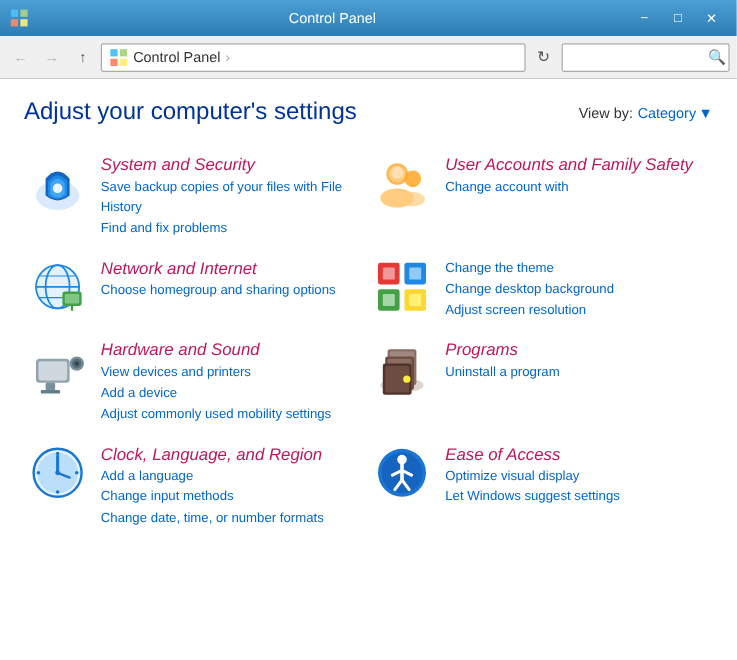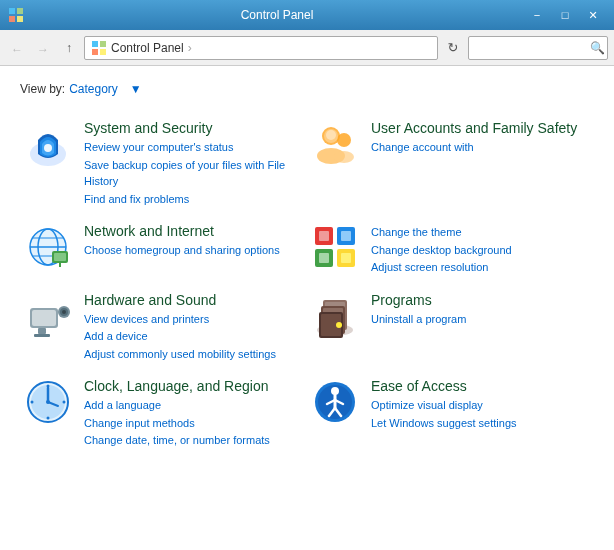--- a/index.html
+++ b/index.html
@@ -149,21 +149,21 @@
       gap: 4px;
       font-size: 12px;
       color: #333;
     }
     .view-by-link {
       color: #0066cc;
       cursor: pointer;
       text-decoration: none;
       display: flex;
       align-items: center;
-      gap: 12px;
+      gap: 2px;
       text-align: center;
     }
 
     
     .categories-grid {
       display: grid;
       grid-template-columns: 1fr 1fr;
       gap: 0;
     }
     .category-item {
@@ -178,24 +178,25 @@
       flex-shrink: 0;
       display: flex;
       align-items: center;
       justify-content: center;
     }
     .category-text {
       flex: 1;
     }
     .category-name {
       font-size: 14px;
-      color: #14532d;
+      color: #be185d;
       cursor: pointer;
       margin-bottom: 3px;
       font-weight: 400;
+      font-style: italic;
     }
     .category-link {
       display: block;
       color: #0066cc;
       font-size: 11px;
       cursor: pointer;
       margin-top: 1px;
       line-height: 1.5;
     }
 
@@ -236,20 +237,21 @@
   </div>
   <button class="address-refresh">↻</button>
   <div class="search-wrapper">
     <input class="search-box" type="text" style="">
     <button class="search-icon-btn">🔍</button>
   </div>
 </div>
 
 <div class="main-content">
   <div class="page-header">
+    <h1 class="page-title">Adjust your computer's settings</h1>
     <div class="view-by">
       <span>View by:</span>
       <a class="view-by-link">
         <span>Category</span>
         <span>▼</span>
       </a>
     </div>
   </div>
 
   <div class="categories-grid">
@@ -259,21 +261,20 @@
         <svg width="48" height="48" viewBox="0 0 48 48">
           <ellipse cx="24" cy="34" rx="18" ry="12" fill="#cce0ff" opacity="0.7"></ellipse>
           <path d="M14 20 Q24 8 34 20 L34 34 Q24 42 14 34 Z" fill="#1565c0"></path>
           <path d="M16 22 Q24 12 32 22 L32 34 Q24 40 16 34 Z" fill="#1e88e5"></path>
           <path d="M18 24 Q24 16 30 24 L30 33 Q24 38 18 33 Z" fill="#42a5f5"></path>
           <circle cx="24" cy="28" r="4" fill="#fff" opacity="0.9"></circle>
         </svg>
       </div>
       <div class="category-text">
         <div class="category-name">System and Security</div>
-        <span class="category-link">Review your computer's status</span>
         <span class="category-link">Save backup copies of your files with File History</span>
         <span class="category-link">Find and fix problems</span>
       </div>
     </div>
 
     <div class="category-item">
       <div class="category-icon">
         <svg width="48" height="48" viewBox="0 0 48 48">
           <circle cx="20" cy="16" r="9" fill="#ffb74d"></circle>
           <ellipse cx="20" cy="36" rx="14" ry="8" fill="#ffcc80"></ellipse>

